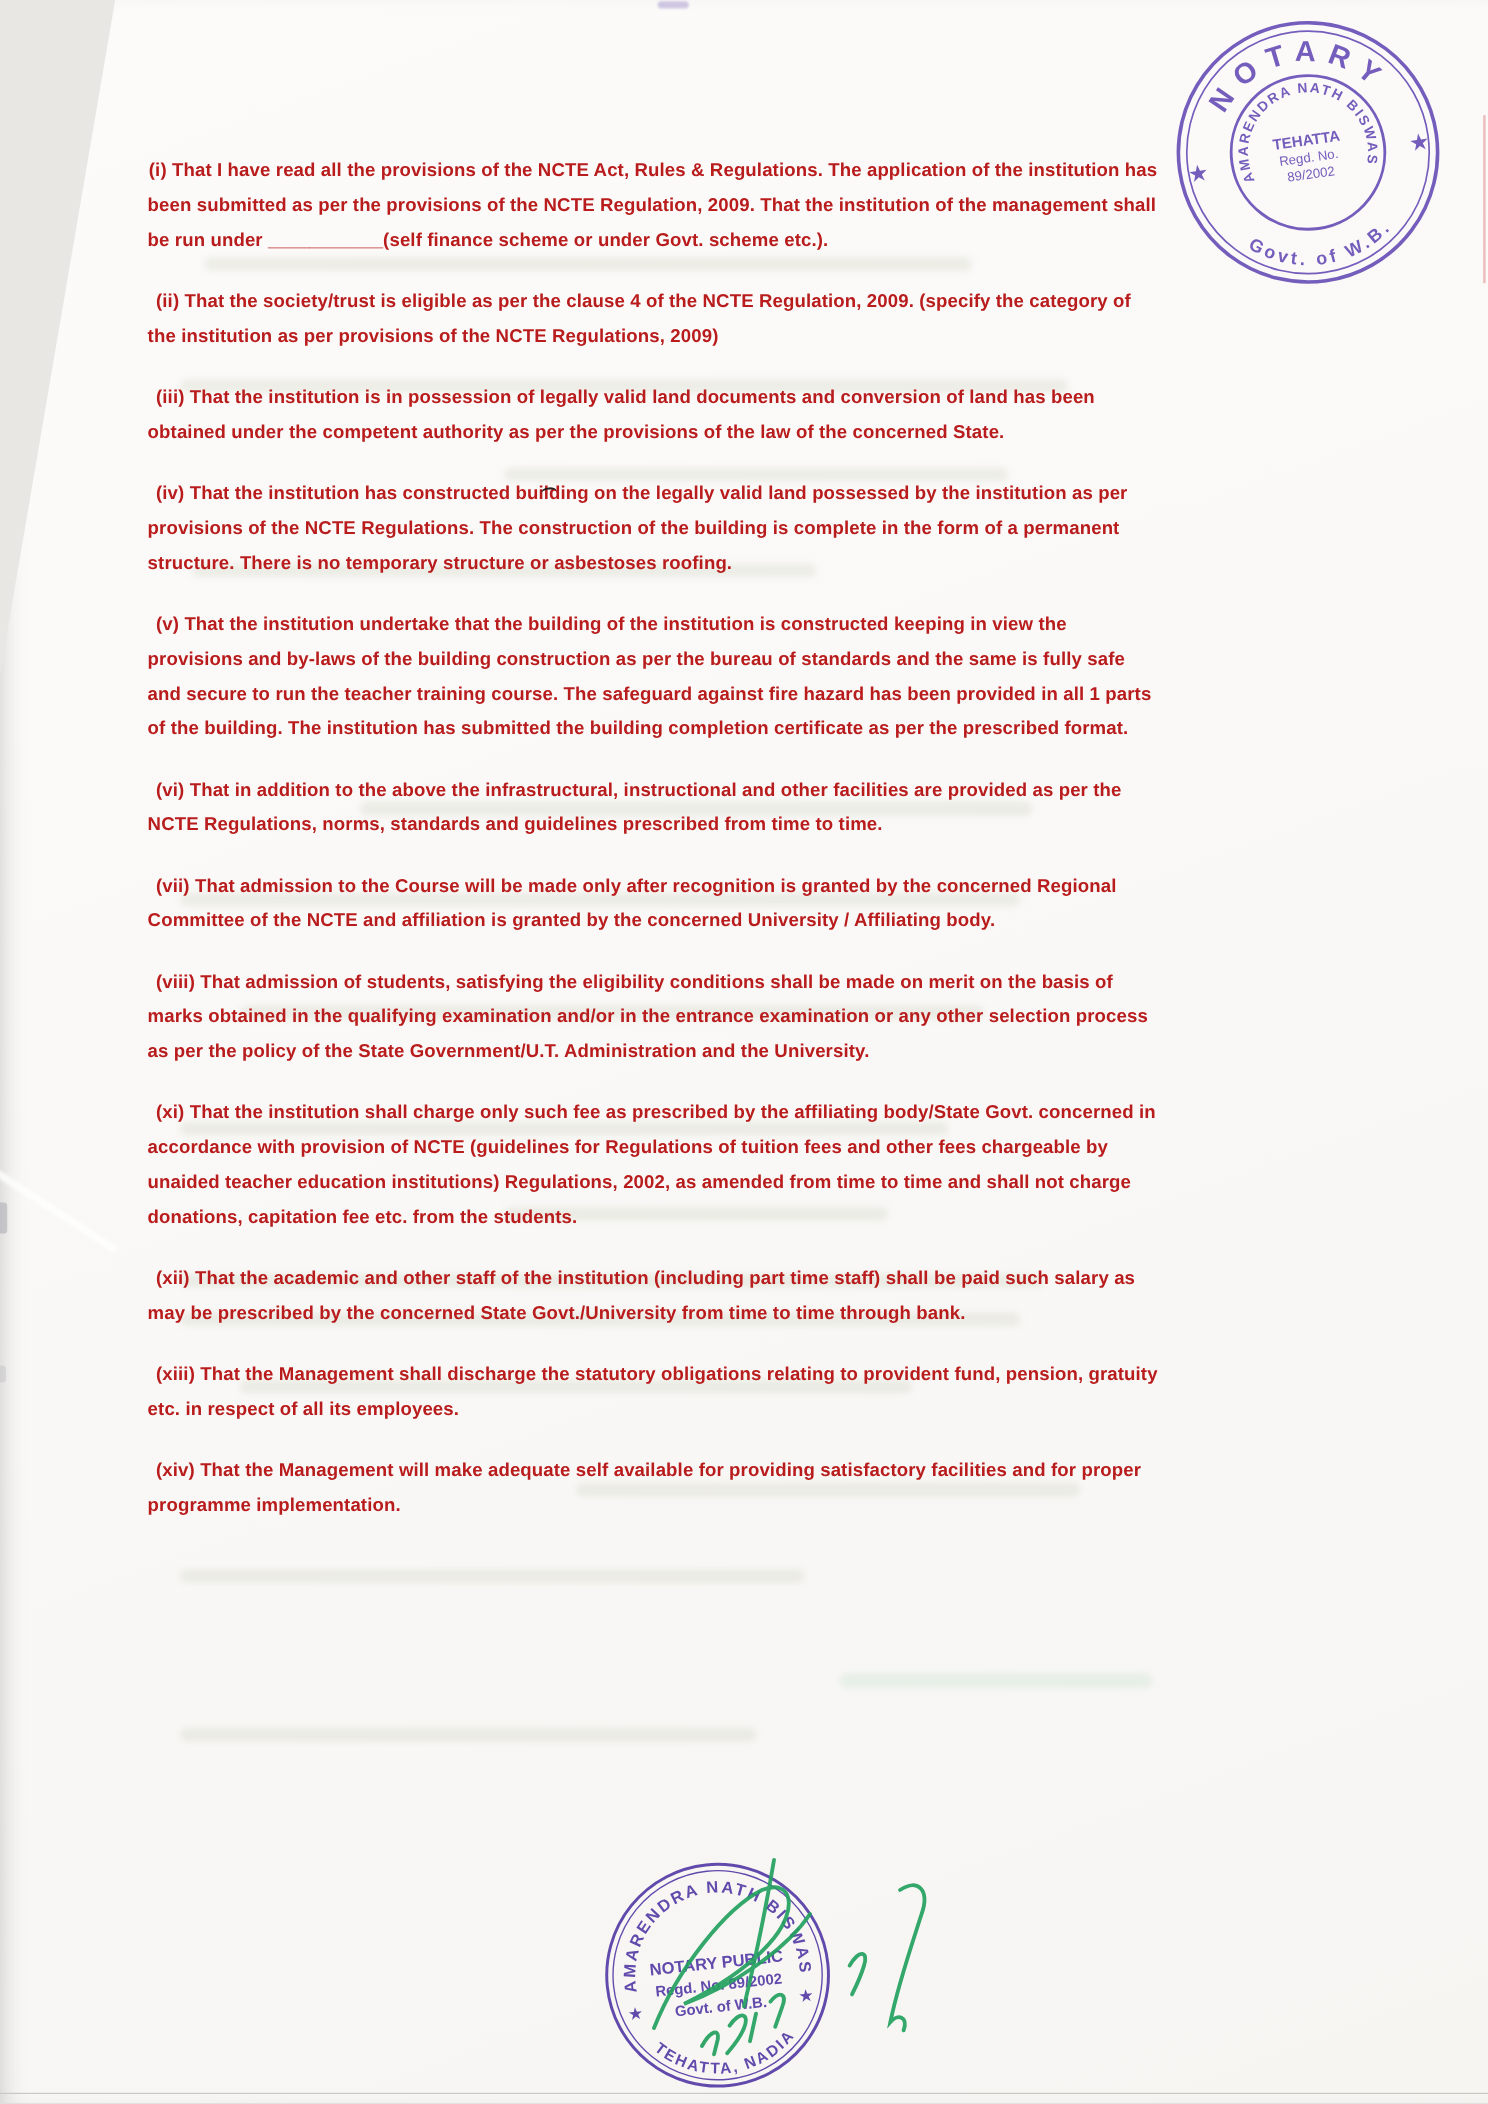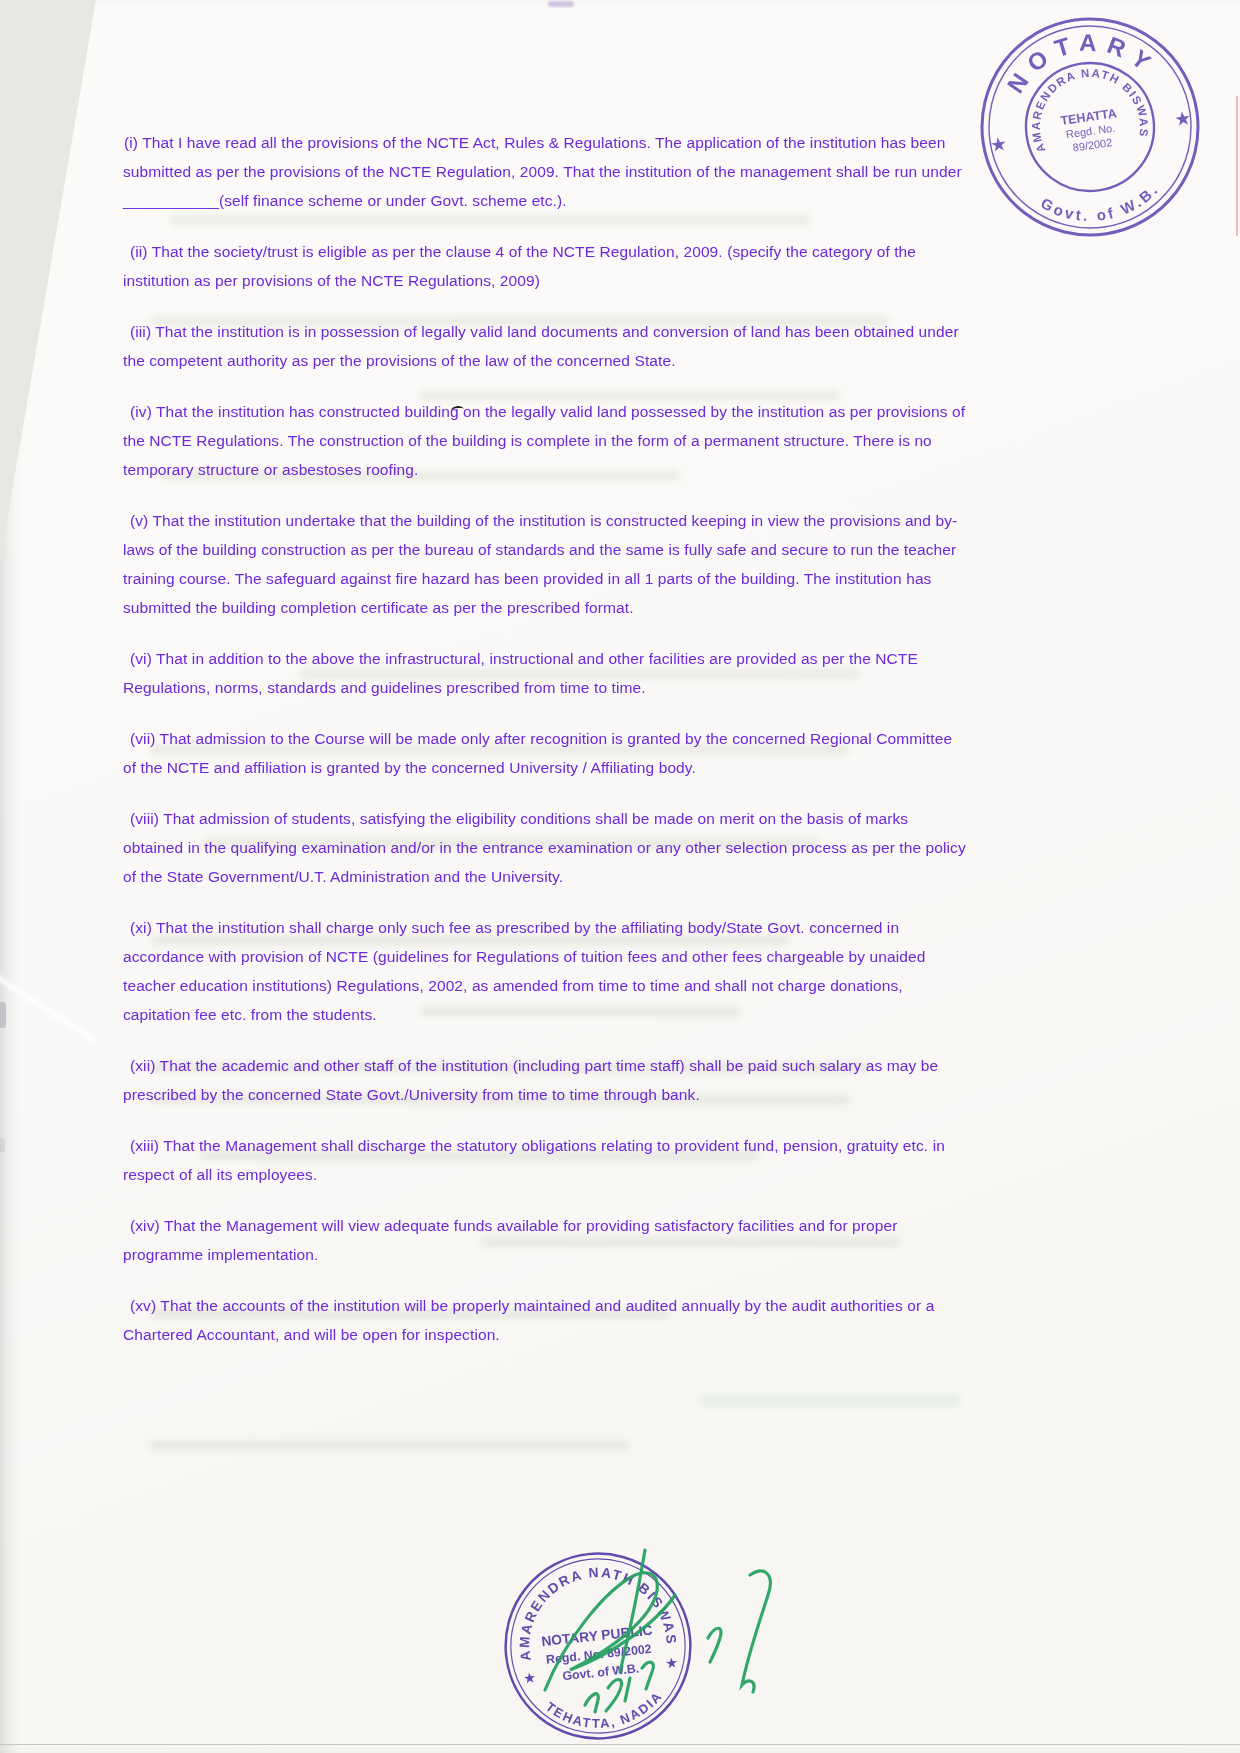--- a/index.html
+++ b/index.html
@@ -2,22 +2,22 @@
 <html><head>
 <meta charset="utf-8">
 <style>
   html,body{margin:0;padding:0;background:#d8d7d5;}
   .page{position:relative;width:1240px;height:1753px;background:#e8e7e4;overflow:hidden;
         font-family:"Liberation Sans",sans-serif;}
   .paper{position:absolute;inset:0;
          background:linear-gradient(160deg,#fcfbfa 0%,#f9f8f6 55%,#f6f5f2 100%);
          clip-path:polygon(96px 0px,1240px 0px,1240px 1753px,0px 1753px,0px 562px);
          box-shadow:inset 14px 0 22px -14px rgba(0,0,0,.20);}
-  .clauses{position:absolute;left:123px;top:128px;width:845px;color:#6d28d9;
-           font-size:15.5px;line-height:29px;letter-spacing:.1px;z-index:3;}
+  .clauses{position:absolute;left:123px;top:128px;width:845px;color:#b91c1c;
+           font-size:15.5px;line-height:29px;letter-spacing:.1px;z-index:3;font-weight:bold;}
   .clauses p{margin:0 0 22px 0;text-indent:7px;}
   .clauses p:first-child{text-indent:1px;}
   .stamp{position:absolute;z-index:5;mix-blend-mode:multiply;}
   .stamp-top{left:975px;top:12px;width:230px;height:230px;opacity:.92;}
   .stamp-bottom{left:498px;top:1546px;width:200px;height:200px;opacity:.95;}
   .signature{position:absolute;left:470px;top:1520px;width:320px;height:233px;z-index:6;}
   .bleed{position:absolute;background:rgba(143,152,108,.12);filter:blur(3px);
          border-radius:5px;z-index:1;}
   .tick-mark{position:absolute;left:451px;top:406px;width:13px;height:6px;z-index:4;
              border-top:2.5px solid #26221f;border-radius:50% 50% 0 0;transform:rotate(-6deg);}
@@ -72,22 +72,21 @@
     <p>(ii) That the society/trust is eligible as per the clause 4 of the NCTE Regulation, 2009. (specify the category of the institution as per provisions of the NCTE Regulations, 2009)</p>
     <p>(iii) That the institution is in possession of legally valid land documents and conversion of land has been obtained under the competent authority as per the provisions of the law of the concerned State.</p>
     <p>(iv) That the institution has constructed building on the legally valid land possessed by the institution as per provisions of the NCTE Regulations. The construction of the building is complete in the form of a permanent structure. There is no temporary structure or asbestoses roofing.</p>
     <p>(v) That the institution undertake that the building of the institution is constructed keeping in view the provisions and by-laws of the building construction as per the bureau of standards and the same is fully safe and secure to run the teacher training course. The safeguard against fire hazard has been provided in all 1 parts of the building. The institution has submitted the building completion certificate as per the prescribed format.</p>
     <p>(vi) That in addition to the above the infrastructural, instructional and other facilities are provided as per the NCTE Regulations, norms, standards and guidelines prescribed from time to time.</p>
     <p>(vii) That admission to the Course will be made only after recognition is granted by the concerned Regional Committee of the NCTE and affiliation is granted by the concerned University / Affiliating body.</p>
     <p>(viii) That admission of students, satisfying the eligibility conditions shall be made on merit on the basis of marks obtained in the qualifying examination and/or in the entrance examination or any other selection process as per the policy of the State Government/U.T. Administration and the University.</p>
     <p>(xi) That the institution shall charge only such fee as prescribed by the affiliating body/State Govt. concerned in accordance with provision of NCTE (guidelines for Regulations of tuition fees and other fees chargeable by unaided teacher education institutions) Regulations, 2002, as amended from time to time and shall not charge donations, capitation fee etc. from the students.</p>
     <p>(xii) That the academic and other staff of the institution (including part time staff) shall be paid such salary as may be prescribed by the concerned State Govt./University from time to time through bank.</p>
     <p>(xiii) That the Management shall discharge the statutory obligations relating to provident fund, pension, gratuity etc. in respect of all its employees.</p>
-    <p>(xiv) That the Management will view adequate funds available for providing satisfactory facilities and for proper programme implementation.</p>
-    <p>(xv) That the accounts of the institution will be properly maintained and audited annually by the audit authorities or a Chartered Accountant, and will be open for inspection.</p>
+    <p>(xiv) That the Management will make adequate self available for providing satisfactory facilities and for proper programme implementation.</p>
   </div>
 
   <svg class="stamp stamp-top" viewBox="0 0 230 230">
     <g transform="rotate(-8 115 115)" stroke="#6b51bd" fill="none">
       <circle cx="115" cy="115" r="108" stroke-width="3"></circle>
       <circle cx="115" cy="115" r="101" stroke-width="1.4"></circle>
       <circle cx="115" cy="115" r="64" stroke-width="2.4"></circle>
       <defs>
         <path id="tr-top" d="M 39,115 A 76,76 0 0 1 191,115"></path>
         <path id="tr-bot" d="M 21,115 A 94,94 0 0 0 209,115"></path>

